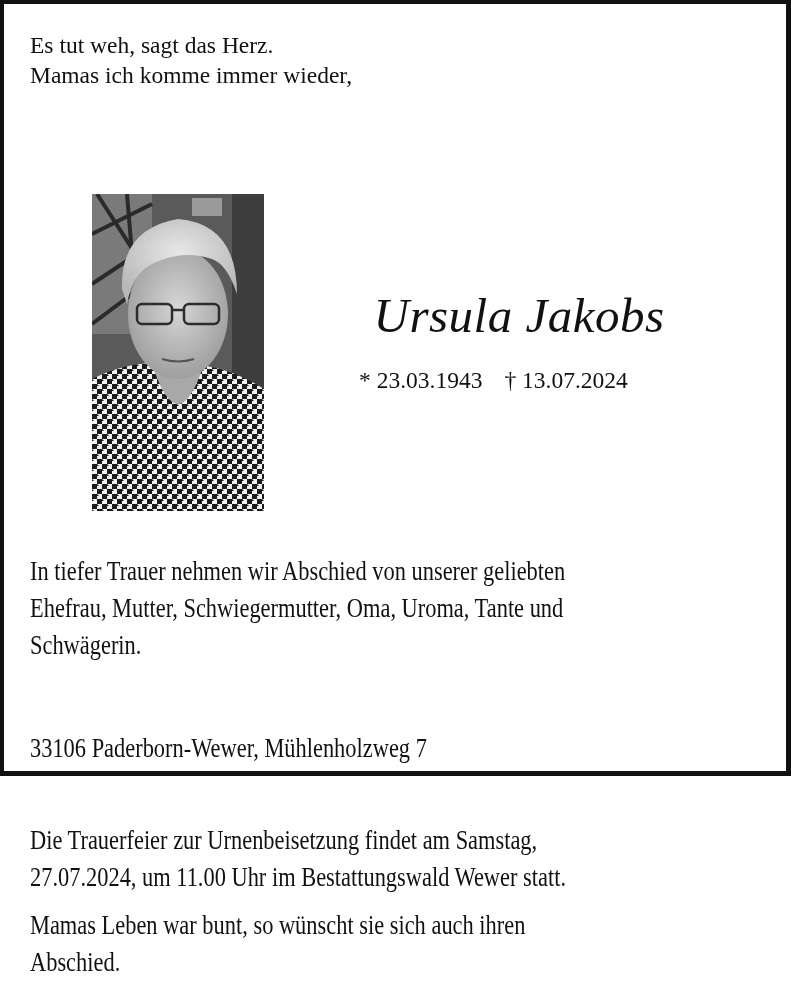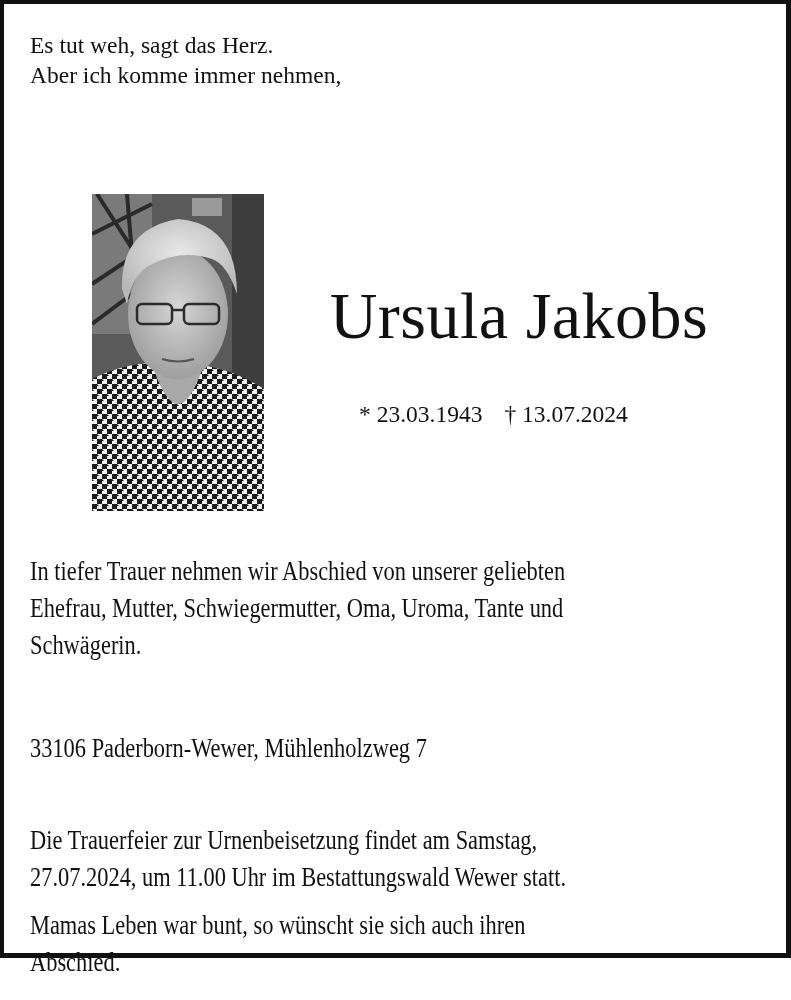--- a/index.html
+++ b/index.html
@@ -1,43 +1,43 @@
 <!DOCTYPE html>
 <html><head>
   <meta charset="utf-8">
   <style>
     html, body { margin: 0; padding: 0; background: #ffffff; }
     body { width: 791px; height: 1000px; position: relative; overflow: hidden; }
     .frame {
-      position: absolute; left: 0; top: 0; width: 791px; height: 958px;
+      position: absolute; left: 0; top: 0; width: 791px; height: 776px;
       box-sizing: border-box;
       border-left: 4px solid #111111;
       border-top: 4px solid #111111;
       border-right: 5px solid #111111;
       border-bottom: 5px solid #111111;
       background: #ffffff;
     }
     .serif { font-family: "Liberation Serif", "DejaVu Serif", serif; color: #111111; }
     .poem {
       position: absolute; left: 26px; top: 26px;
       font-size: 23.5px; line-height: 30px;
     }
     .poem div { white-space: nowrap; }
     .photo {
       position: absolute; left: 88px; top: 190px; width: 172px; height: 317px;
       overflow: hidden; background: #6b6b6b;
     }
     .name {
       position: absolute; left: 300px; top: 272px; width: 430px;
-      font-size: 66px; line-height: 80px; text-align: center;
+      font-size: 49px; font-style: italic; line-height: 80px; text-align: center;
       white-space: nowrap; letter-spacing: 0.5px;
     }
     .dates {
       position: absolute; left: 355px; top: 361px;
-      font-size: 23.5px; line-height: 30px; white-space: nowrap; margin-top: 34px;
+      font-size: 23.5px; line-height: 30px; white-space: nowrap;
     }
     .dates span.sep { display: inline-block; width: 22px; }
     .para {
       position: absolute; left: 26px;
       font-size: 27px; line-height: 37px;
       transform-origin: left top;
     }
     .para div { white-space: nowrap; }
     .p1 { top: 549px; }
     .p2 { top: 726px; }
@@ -45,21 +45,21 @@
     .p4 { top: 903px; }
     .narrow { transform: scaleX(0.83); }
   </style>
 </head>
 <body>
 
 <div class="frame">
 
   <div class="poem serif">
     <div>Es tut weh, sagt das Herz.</div>
-    <div>Aber ich komme immer nehmen,</div>
+    <div>Mamas ich komme immer wieder,</div>
   </div>
 
   <div class="photo">
     <svg width="172" height="317" viewBox="0 0 172 317" xmlns="http://www.w3.org/2000/svg">
       <defs>
         <pattern id="hound" width="10" height="10" patternUnits="userSpaceOnUse">
           <rect width="10" height="10" fill="#f0f0f0"></rect>
           <path d="M0 0 H5 V5 H0 Z M5 5 L10 5 L10 10 L5 10 Z M5 0 L7 2 L5 2 Z M0 5 L2 7 L0 7 Z" fill="#1a1a1a"></path>
         </pattern>
         <radialGradient id="hair" cx="50%" cy="40%" r="60%">

